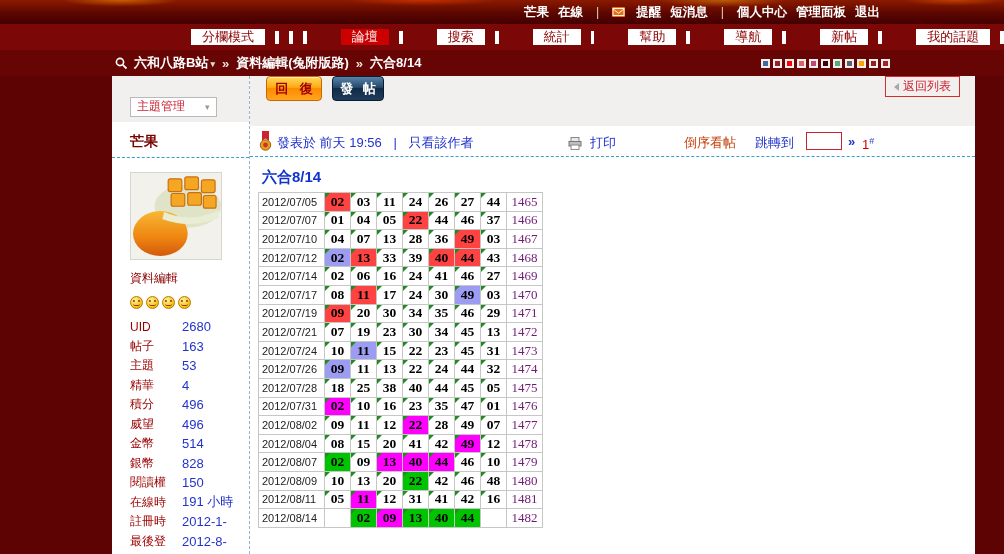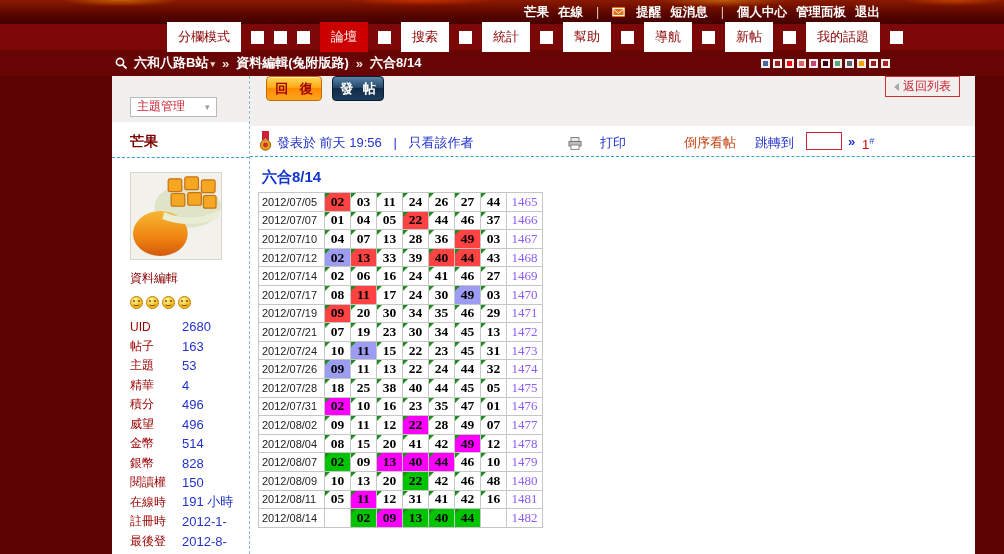--- a/index.html
+++ b/index.html
@@ -28,22 +28,22 @@
   .envelope { display:inline-flex; margin-right:2px; vertical-align:-1px; }
 
   
   .navbar {
     height:26px; background:#7c0707;
     display:flex; align-items:center; gap:10px;
     padding-left:167px;
   }
   .navbtn {
     display:inline-flex; align-items:center; justify-content:center;
-    height:30px; padding:0 11px; background:#fff; color:#8b0000;
-    font-size:13px; cursor:pointer; white-space:nowrap;
+    height:16px; padding:0 11px; background:#fff; color:#8b0000;
+    font-size:13px; cursor:pointer; white-space:nowrap;margin-left:24px;
   }
   .navbtn.active { background:#cc0000; color:#fff; }
   .navsq { width:13px; height:13px; background:#fff; display:inline-block; cursor:pointer; }
 
   
   .crumbbar {
     height:26px; background:#670404;
     display:flex; align-items:center;
     padding:0 114px 0 114px;
     color:#fff; font-size:13px; font-weight:bold;
@@ -111,42 +111,42 @@
     color:#cc2233; font-size:12px; display:inline-flex; align-items:center; gap:4px;
     cursor:pointer; background:transparent;
   }
   .btn-back .tri { width:0; height:0; border-top:4px solid transparent; border-bottom:4px solid transparent;
     border-right:5px solid #a8a8a8; display:inline-block; }
 
   .meta-row { height:31px; position:relative; border-bottom:1px dashed #3a9fcc; font-size:13px; }
   .meta-row .medal { position:absolute; left:8px; top:5px; }
   .meta-left { position:absolute; left:27px; top:8px; color:#2233cc; }
   .meta-left .mdash { color:#2233cc; padding:0 8px; }
-  .m-print { position:absolute; left:318px; top:8px; color:#2233cc; cursor:pointer; display:flex; gap:18px; align-items:center; }
+  .m-print { position:absolute; left:318px; top:8px; color:#2233cc; cursor:pointer; display:flex; gap:8px; align-items:center; }
   .m-reverse { position:absolute; left:434px; top:8px; color:#c2410c; cursor:pointer; }
   .m-jumplbl { position:absolute; left:505px; top:8px; color:#2233cc; }
   .m-jumpinput { position:absolute; left:556px; top:6px; width:36px; height:18px;
     border:1px solid #cc2233; background:#fff; font-size:12px; padding:0 2px; }
   .m-arrow { position:absolute; left:598px; top:8px; color:#2233cc; font-weight:bold; cursor:pointer; }
   .m-floor { position:absolute; left:612px; top:10px; color:#d00000; font-size:13px; }
   .m-floor sup { color:#3344cc; font-size:9px; }
 
   .post-title { margin:11px 0 0 12px; color:#1133cc; font-weight:bold; font-size:15px; }
 
   
   .lotto { border-collapse:collapse; margin:5px 0 0 8px; }
   .lotto td { border:1px solid #c6c6c6; height:18.6px; background:#fff; }
   .lotto td.date { width:66px; font-size:11px; color:#222; padding-left:3px;
     font-family:"Liberation Sans", sans-serif; }
   .lotto td.num { width:26px; text-align:center; font-family:"Liberation Serif", serif;
     font-weight:bold; font-size:13.5px; color:#000; position:relative; }
   .lotto td.num.marked::before { content:""; position:absolute; left:0; top:0;
     border-top:5px solid #1e8c1e; border-right:5px solid transparent; }
   .lotto td.idx { width:36px; text-align:center; font-family:"Liberation Serif", serif;
-    font-size:13px; color:#8b5cf6; }
+    font-size:13px; color:#701a75; }
 </style>
 </head>
 <body>
 
 <div class="topbar">
   <span class="toplink">芒果</span>
   <span>在線</span>
   <span class="sep">|</span>
   <span class="envelope">
     <svg width="13" height="10">

